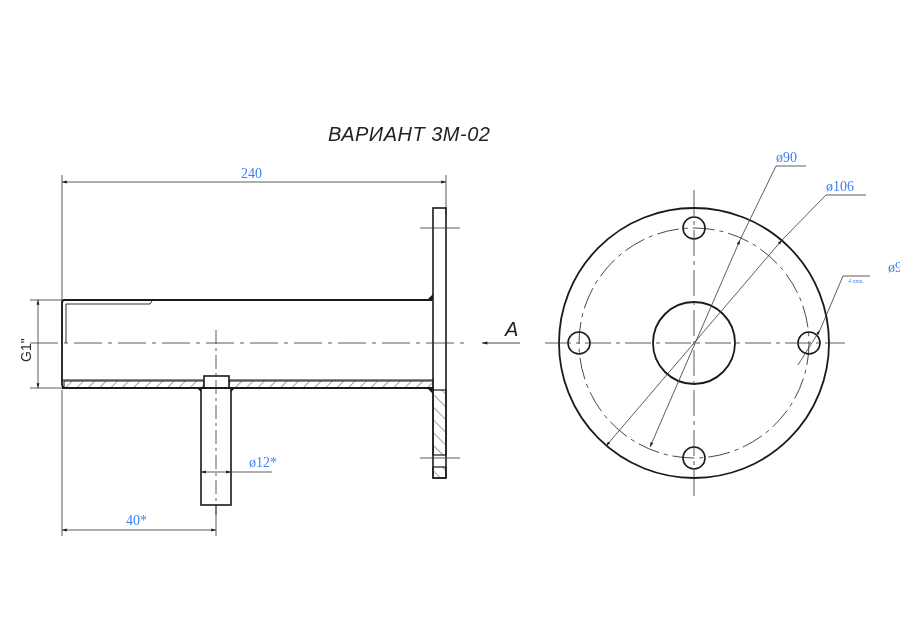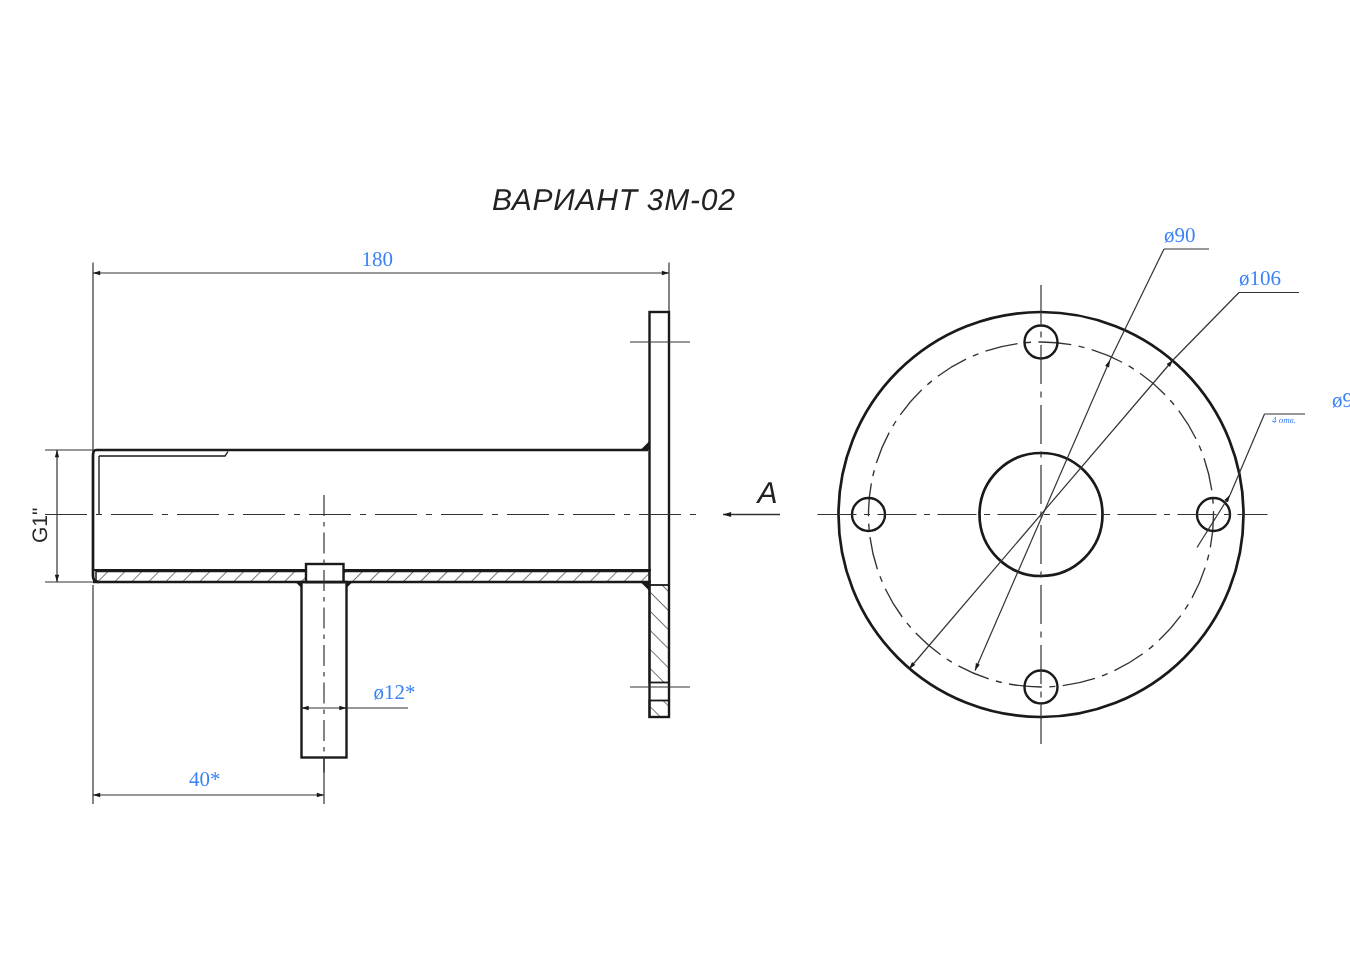--- a/index.html
+++ b/index.html
@@ -100,21 +100,21 @@
       <line x1="606" y1="446" x2="782" y2="240" stroke="#333" stroke-width="0.8" marker-start="url(#arr)" marker-end="url(#arr)"></line>
       <line x1="782" y1="240" x2="826" y2="195" stroke="#333" stroke-width="0.8"></line>
       <line x1="826" y1="195" x2="866" y2="195" stroke="#333" stroke-width="0.8"></line>
 
       <line x1="798" y1="365" x2="820" y2="330" stroke="#333" stroke-width="0.8" marker-end="url(#arr)"></line>
       <line x1="820" y1="330" x2="843" y2="276" stroke="#333" stroke-width="0.8"></line>
       <line x1="843" y1="276" x2="870" y2="276" stroke="#333" stroke-width="0.8"></line>
     </g>
   </svg>
 
-  <div class="dim" style="left:241px;top:167px;">180</div>
+  <div class="dim" style="left:241px;top:167px;">240</div>
   <div class="g1" style="top:362px;">G1"</div>
   <div class="dim" style="left:249px;top:456px;">ø12*</div>
   <div class="dim" style="left:126px;top:514px;">40*</div>
   <div class="viewA">A</div>
 
   <div class="dim" style="left:776px;top:151px;">ø90</div>
   <div class="dim" style="left:826px;top:180px;text-align:right;">ø106</div>
   <div class="dim" style="left:888px;top:261px;">ø9</div>
   <div class="dim small" style="left:848px;top:278px;">4 отв.</div>
 </div>

